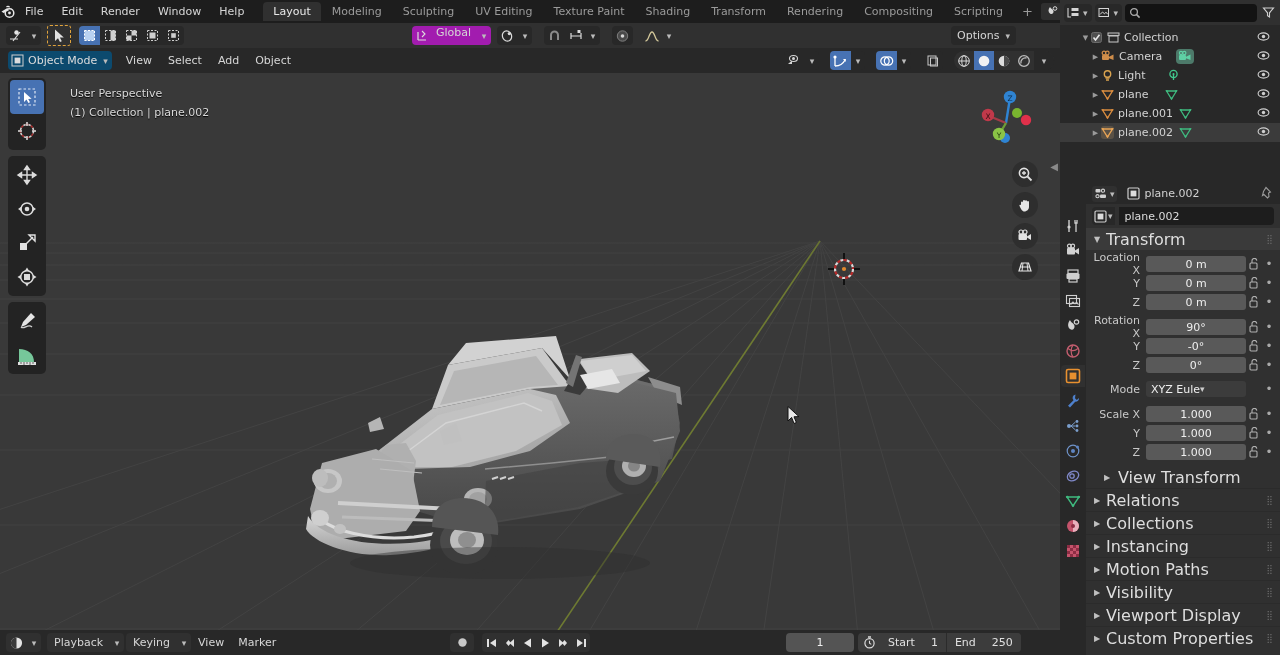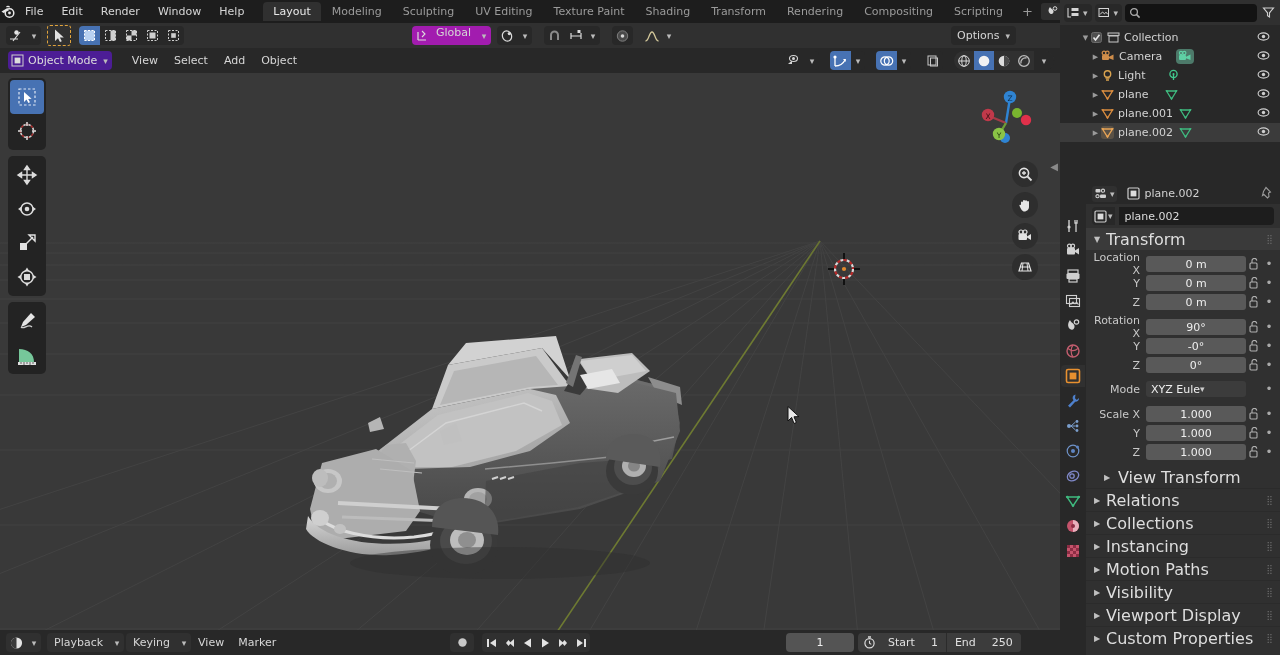--- a/index.html
+++ b/index.html
@@ -62,22 +62,22 @@
     display:flex;align-items:center; background:#282828;border-radius:4px;height:19px;padding:0 6px;
     font-size:11px;color:#d5d5d5;
   }
 
   
   .vpheader {
     position:absolute; left:0; top:48px; width:1060px; height:25px;
     background:#282828; display:flex; align-items:center; padding-left:8px;
   }
   .mode-sel {
-    display:flex;align-items:center; background:#4c1d95; border-radius:4px; height:19px; padding:0 4px 0 3px;
-    font-size:11px; color:#dcdcdc; margin-right:12px;
+    display:flex;align-items:center; background:#0c4a6e; border-radius:4px; height:19px; padding:0 4px 0 3px;
+    font-size:11px; color:#dcdcdc; margin-right:6px;
   }
   .vp-menu { padding:0 8px; height:19px; line-height:19px; font-size:11px; color:#d6d6d6; border-radius:3px;}
   .vpheader-right { margin-left:auto; display:flex;align-items:center; padding-right:6px;}
   .shade-grp{ display:flex; height:19px;border-radius:10px;overflow:hidden;background:#303030;}
   .shade-btn{width:20px;height:19px;display:flex;align-items:center;justify-content:center;}
   .shade-btn.on{background:#4772b3;}
 
   
   .viewport {
     position:absolute; left:0; top:73px; width:1060px; height:557px;
@@ -573,20 +573,24 @@
       <ellipse cx="220" cy="232" rx="150" ry="16" fill="#2e2e2e" opacity="0.45"></ellipse>
     </svg>
 
     <svg width="36" height="36" style="position:absolute;left:826px;top:178px;">
       <circle cx="18" cy="18" r="9" fill="none" stroke="#d9d9d9" stroke-width="2.2" stroke-dasharray="3.2 3.2"></circle>
       <circle cx="18" cy="18" r="9" fill="none" stroke="#bb2a2a" stroke-width="2.2" stroke-dasharray="3.2 3.2" stroke-dashoffset="3.2"></circle>
       <circle cx="18" cy="18" r="2.1" fill="#e08a2e"></circle>
       <path d="M18 2 L18 8 M18 28 L18 34 M2 18 L8 18 M28 18 L34 18" stroke="#111" stroke-width="2"></path>
     </svg>
 
+    <div class="vp-text">
+      <div>User Perspective</div>
+      <div>(1) Collection | plane.002</div>
+    </div>
 
     <div class="lefttools">
       <div class="lt-grp">
         <div class="lt-btn active">
           <svg width="22" height="22" viewBox="0 0 22 22">
               <rect x="3" y="3" width="16" height="16" fill="none" stroke="#dfe8f5" stroke-width="1.2" stroke-dasharray="2.5 2"></rect>
               <path d="M8 6 L8 16 L10.5 13.5 L12.4 17 L14 16.2 L12.2 13 L15.6 12.8 Z" fill="#fff"></path>
             </svg>
         </div>
         <div class="lt-btn">

